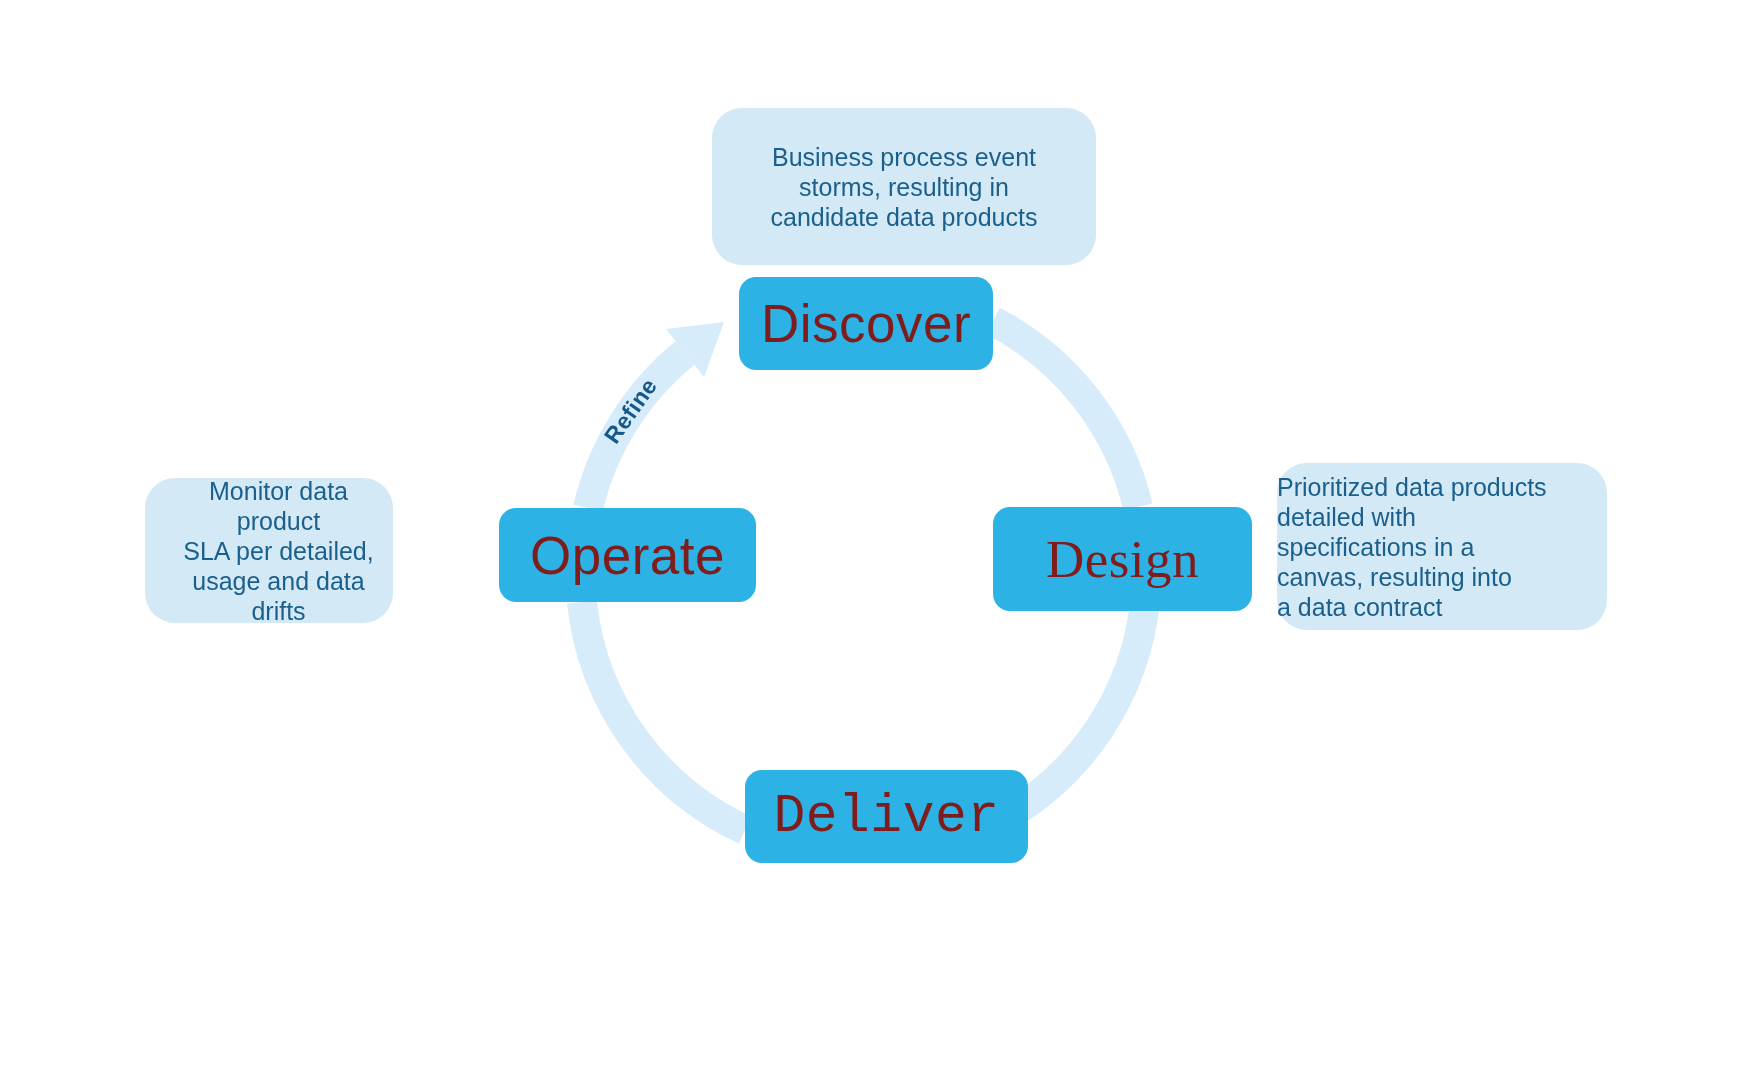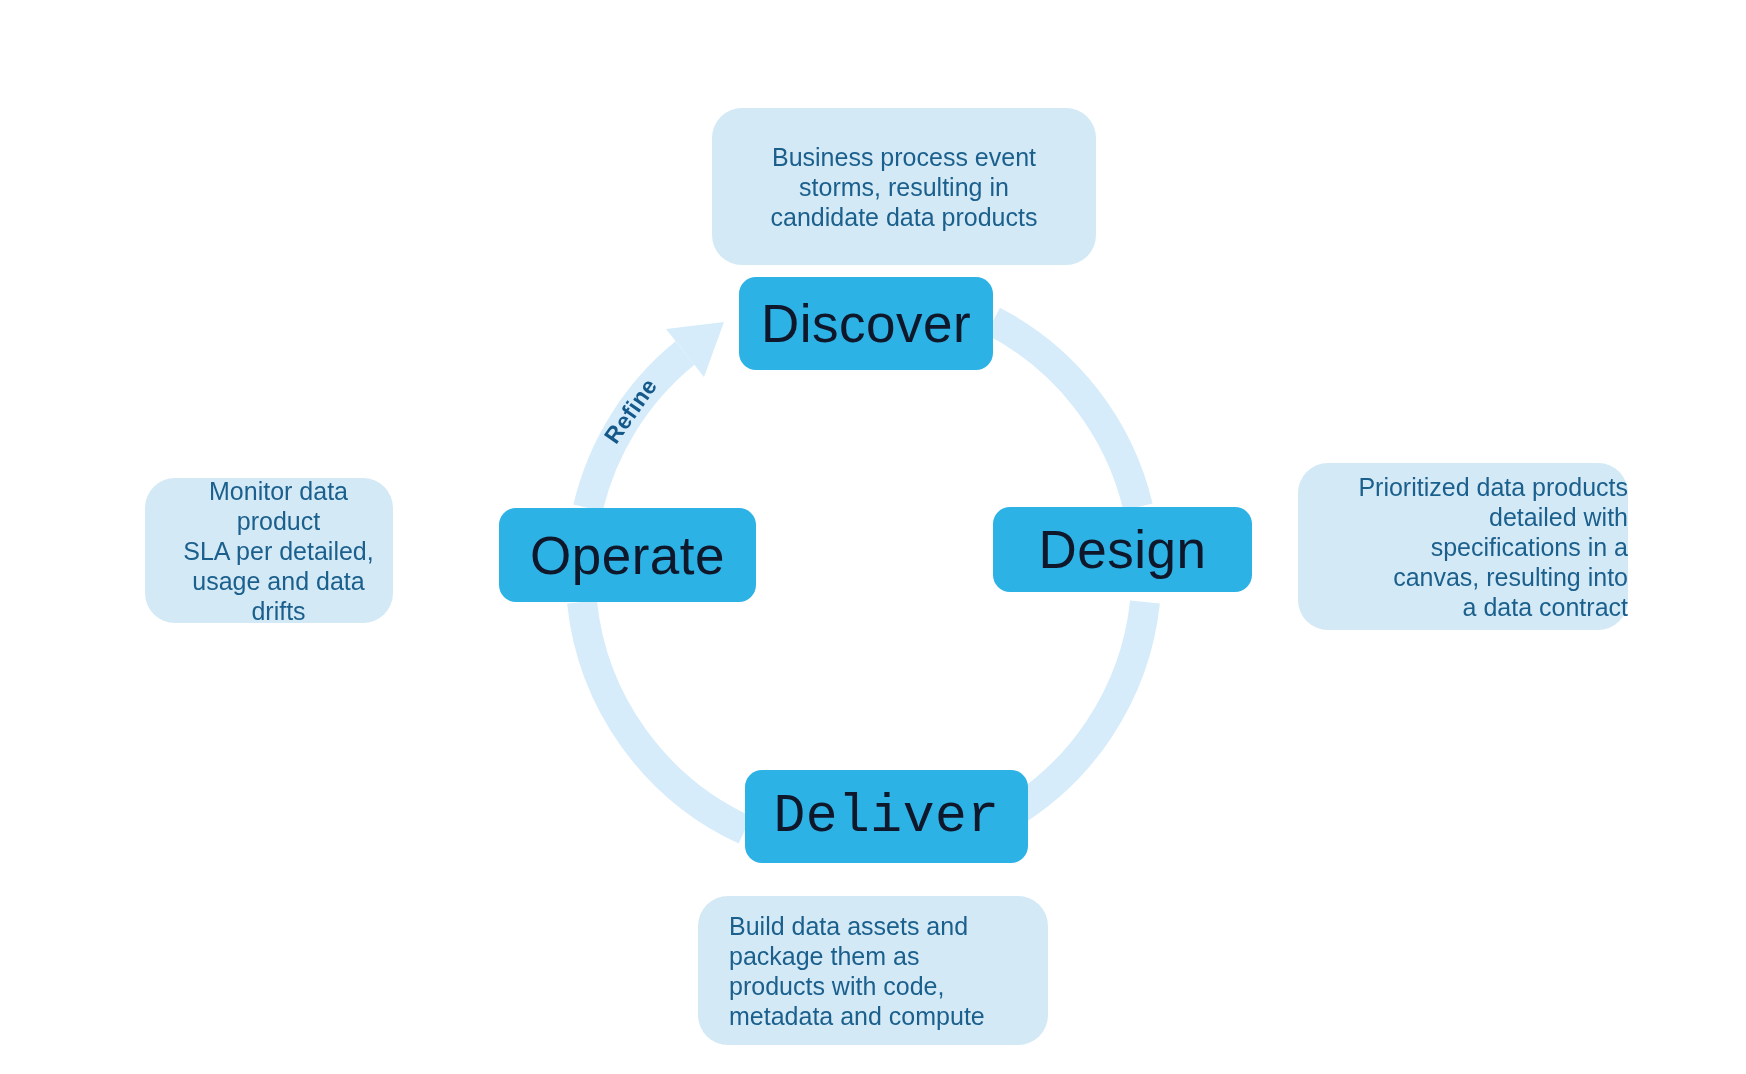--- a/index.html
+++ b/index.html
@@ -31,45 +31,45 @@
     fill: #d7ecfa;
     stroke: none;
   }
   .stage {
     position: absolute;
     z-index: 3;
     display: flex;
     align-items: center;
     justify-content: center;
     background: #2db2e6;
-    color: #0f172a;
+    color: #7f1d1d;
     font-size: 53px;
     font-weight: 400;
     border-radius: 17px;
     letter-spacing: 0.5px;
   }
   .stage-discover { left: 739px; top: 277px; width: 254px; height: 93px; }
-  .stage-design   { left: 993px; top: 507px; width: 259px; height: 85px; }
+  .stage-design   { left: 993px; top: 507px; width: 259px; height: 104px; font-family: Liberation Serif, serif; }
   .stage-deliver  { left: 745px; top: 770px; width: 283px; height: 93px; font-family: Liberation Mono, monospace; }
   .stage-operate  { left: 499px; top: 508px; width: 257px; height: 94px; }
   .note {
     position: absolute;
     z-index: 2;
     background: #d3e9f6;
     border-radius: 30px;
     color: #1b5f8c;
     font-size: 25px;
     line-height: 30px;
     display: flex;
     flex-direction: column;
     justify-content: center;
     box-sizing: border-box;
   }
   .note-top    { left: 712px;  top: 108px; width: 384px; height: 157px; text-align: center; align-items: center; }
-  .note-right  { left: 1277px; top: 463px; width: 330px; height: 167px; text-align: center; align-items: flex-end; margin-left: 21px; }
+  .note-right  { left: 1277px; top: 463px; width: 330px; height: 167px; text-align: center; align-items: flex-start; }
   .note-bottom { left: 698px;  top: 896px; width: 350px; height: 149px; text-align: left; padding-left: 31px; padding-right: 10px; }
   .note-left   { left: 145px;  top: 478px; width: 248px; height: 145px; text-align: center; padding-left: 31px; padding-right: 12px; }
   .refine-label {
     position: absolute;
     z-index: 4;
     left: 631px;
     top: 411px;
     transform: translate(-50%, -50%) rotate(-55deg);
     font-size: 23px;
     font-weight: 700;
@@ -113,26 +113,20 @@
   </div>
 
   <div class="note note-right">
     <div>Prioritized data products</div>
     <div>detailed with</div>
     <div>specifications in a</div>
     <div>canvas, resulting into</div>
     <div>a data contract</div>
   </div>
 
-  <div class="note note-bottom">
-    <div>Build data assets and</div>
-    <div>package them as</div>
-    <div>products with code,</div>
-    <div>metadata and compute</div>
-  </div>
 
   <div class="note note-left">
     <div>Monitor data product</div>
     <div>SLA per detailed,</div>
     <div>usage and data drifts</div>
   </div>
 
 </div>
 
 </body></html>

